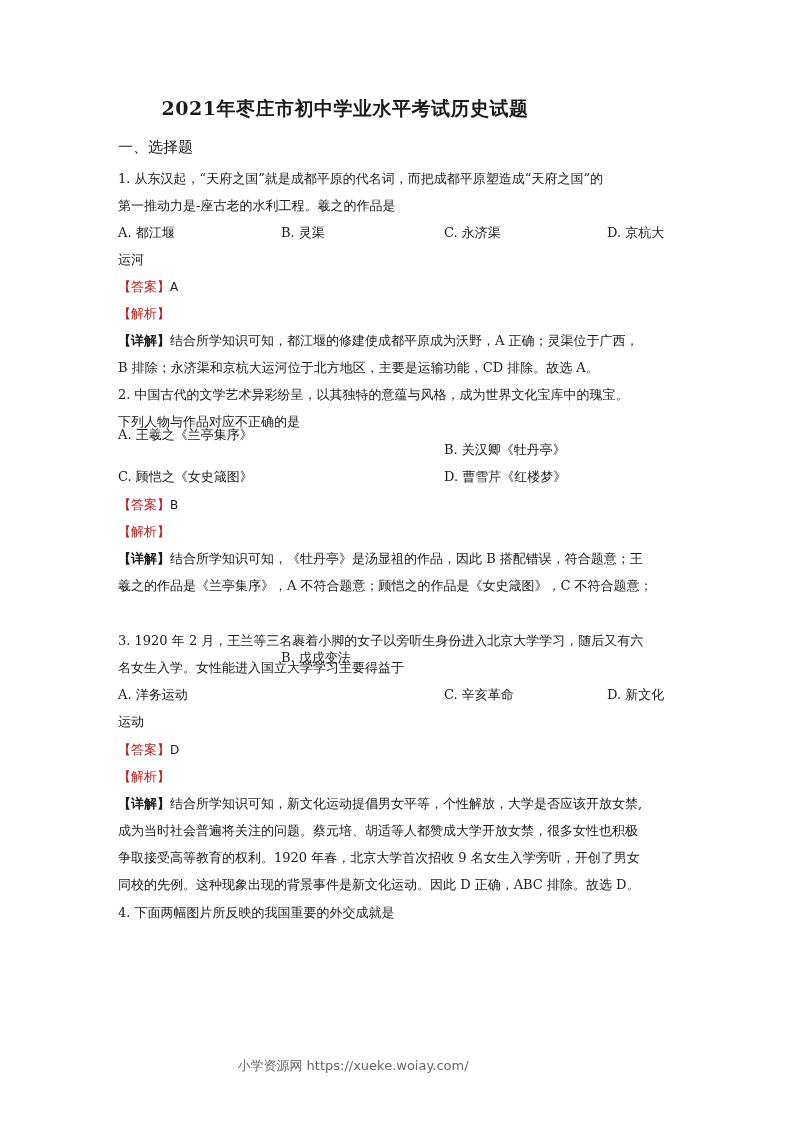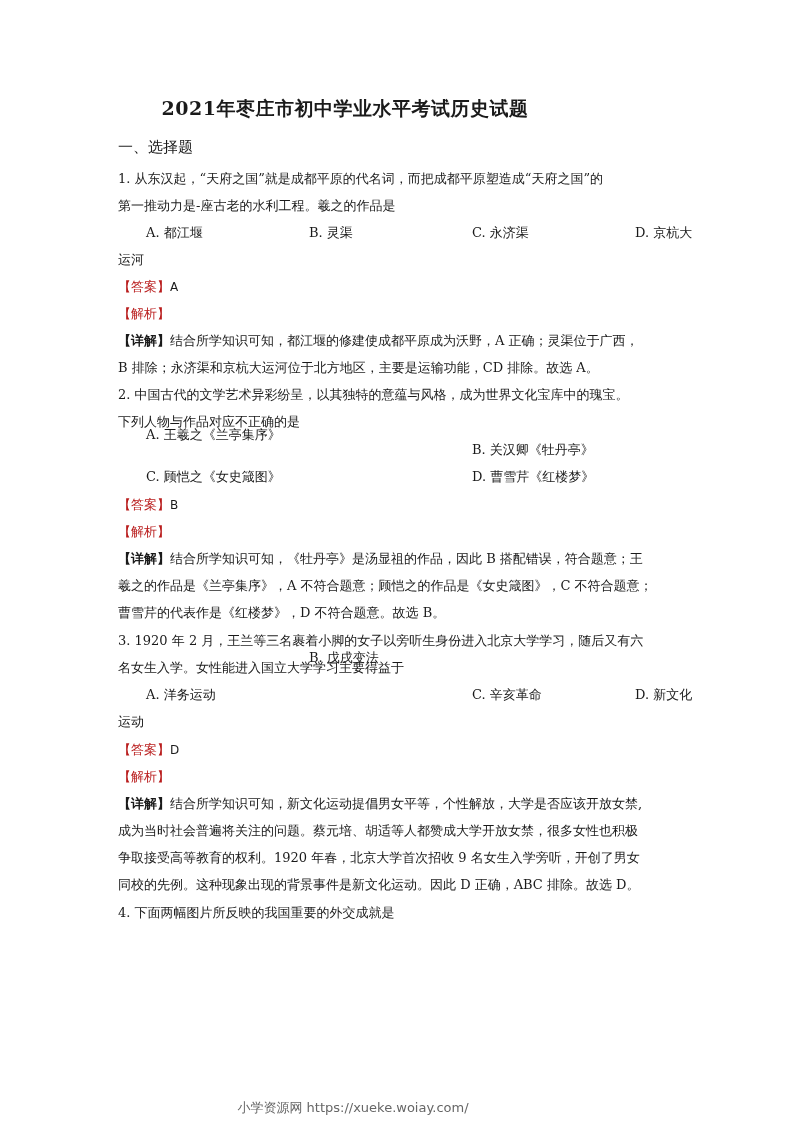--- a/index.html
+++ b/index.html
@@ -3,25 +3,25 @@
 <meta charset="utf-8">
 <style>
   html, body { margin: 0; padding: 0; background: #ffffff; }
   body { width: 793px; height: 1122px; position: relative; overflow: hidden;
          font-family: "DejaVu Serif", "Liberation Serif", serif; color: #1a1a1a; }
   .page { position: absolute; left: 0; top: 0; width: 793px; height: 1122px; }
   .title { position: absolute; top: 96px; left: 0; width: 690px; text-align: center;
            font-size: 19px; font-weight: bold; letter-spacing: 0.5px; }
   .section { position: absolute; left: 118px; top: 138px; font-size: 15px; font-weight: normal; }
   .line { position: absolute; left: 118px; font-size: 13px; white-space: nowrap; line-height: 18px; }
-  .opt { position: absolute; font-size: 13px; white-space: nowrap; line-height: 18px; margin-left: 28px; }
+  .opt { position: absolute; font-size: 13px; white-space: nowrap; line-height: 18px; }
   .tag { color: #b91c1c; }
   .tagb { font-weight: bold; }
   .ans { font-family: "DejaVu Sans", "Liberation Sans", sans-serif; font-size: 12px; }
-  .footer { position: absolute; top: 1099px; left: 0; width: 706px; text-align: center;
+  .footer { position: absolute; top: 1057px; left: 0; width: 706px; text-align: center;
             font-family: "DejaVu Sans", "Liberation Sans", sans-serif; font-size: 13px; color: #666; }
 </style>
 </head>
 <body>
 
 <div class="page">
   <div class="title">2021年枣庄市初中学业水平考试历史试题</div>
   <div class="section">一、选择题</div>
 
   <div class="line" style="top:170px">1. 从东汉起，“天府之国”就是成都平原的代名词，而把成都平原塑造成“天府之国”的</div>
@@ -47,21 +47,20 @@
   <div class="opt" style="top:468px;left:118px">C. 顾恺之《女史箴图》</div>
   <div class="opt" style="top:468px;left:444px">D. 曹雪芹《红楼梦》</div>
   <div class="line" style="top:496px">
     <span class="tag">【答案】</span><span class="ans">B</span>
   </div>
   <div class="line tag" style="top:523px">【解析】</div>
   <div class="line" style="top:550px">
     <span class="tagb">【详解】</span><span>结合所学知识可知，《牡丹亭》是汤显祖的作品，因此 B 搭配错误，符合题意；王</span>
   </div>
   <div class="line" style="top:577px">羲之的作品是《兰亭集序》，A 不符合题意；顾恺之的作品是《女史箴图》，C 不符合题意；</div>
-  <div class="line" style="top:604px">曹雪芹的代表作是《红楼梦》，D 不符合题意。故选 B。</div>
 
   <div class="line" style="top:632px">3. 1920 年 2 月，王兰等三名裹着小脚的女子以旁听生身份进入北京大学学习，随后又有六</div>
   <div class="line" style="top:659px">名女生入学。女性能进入国立大学学习主要得益于</div>
   <div class="opt" style="top:686px;left:118px">A. 洋务运动</div>
   <div class="opt" style="top:649px;left:281px">B. 戊戌变法</div>
   <div class="opt" style="top:686px;left:444px">C. 辛亥革命</div>
   <div class="opt" style="top:686px;left:607px">D. 新文化</div>
   <div class="line" style="top:713px">运动</div>
   <div class="line" style="top:741px">
     <span class="tag">【答案】</span><span class="ans">D</span>

